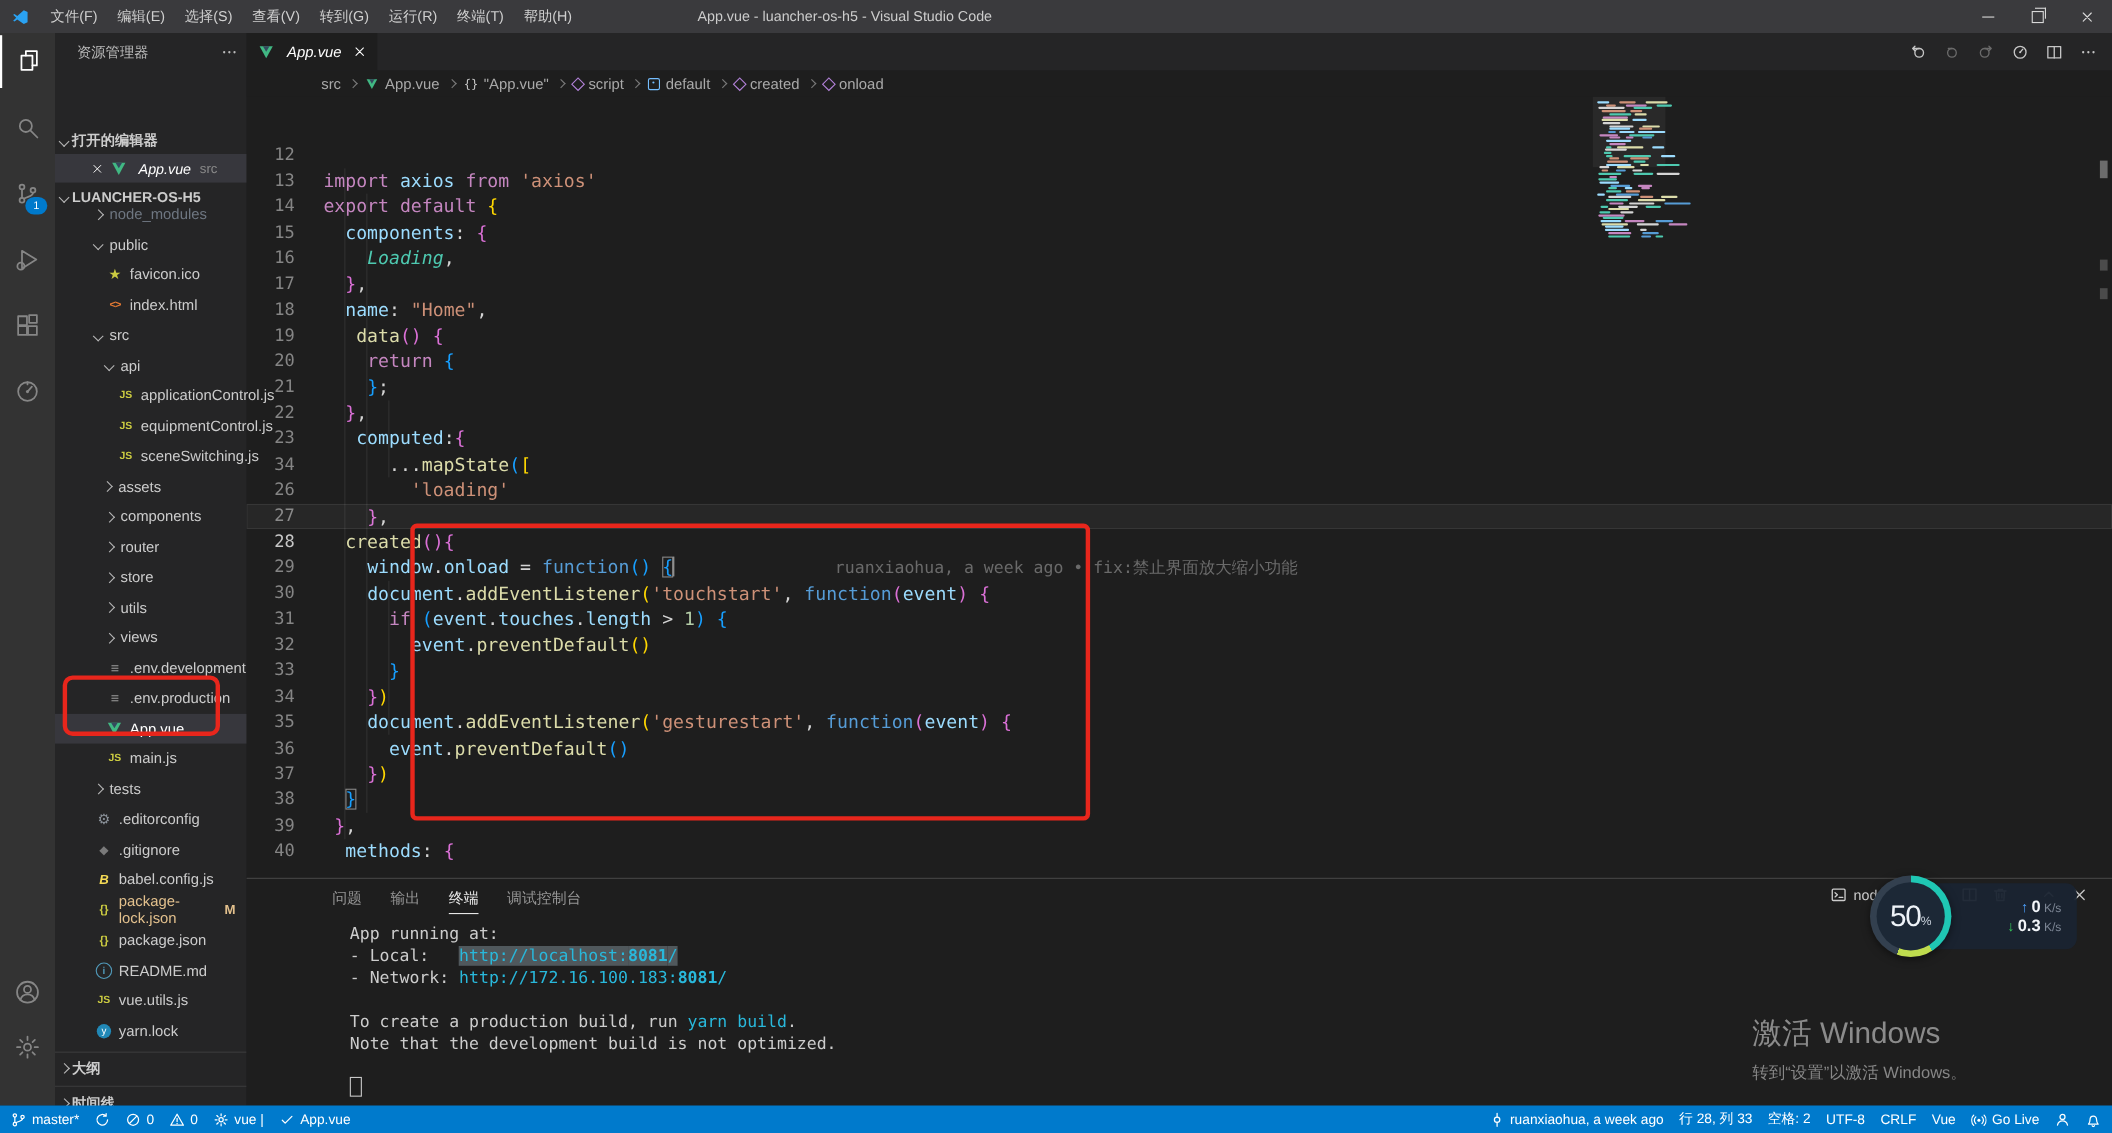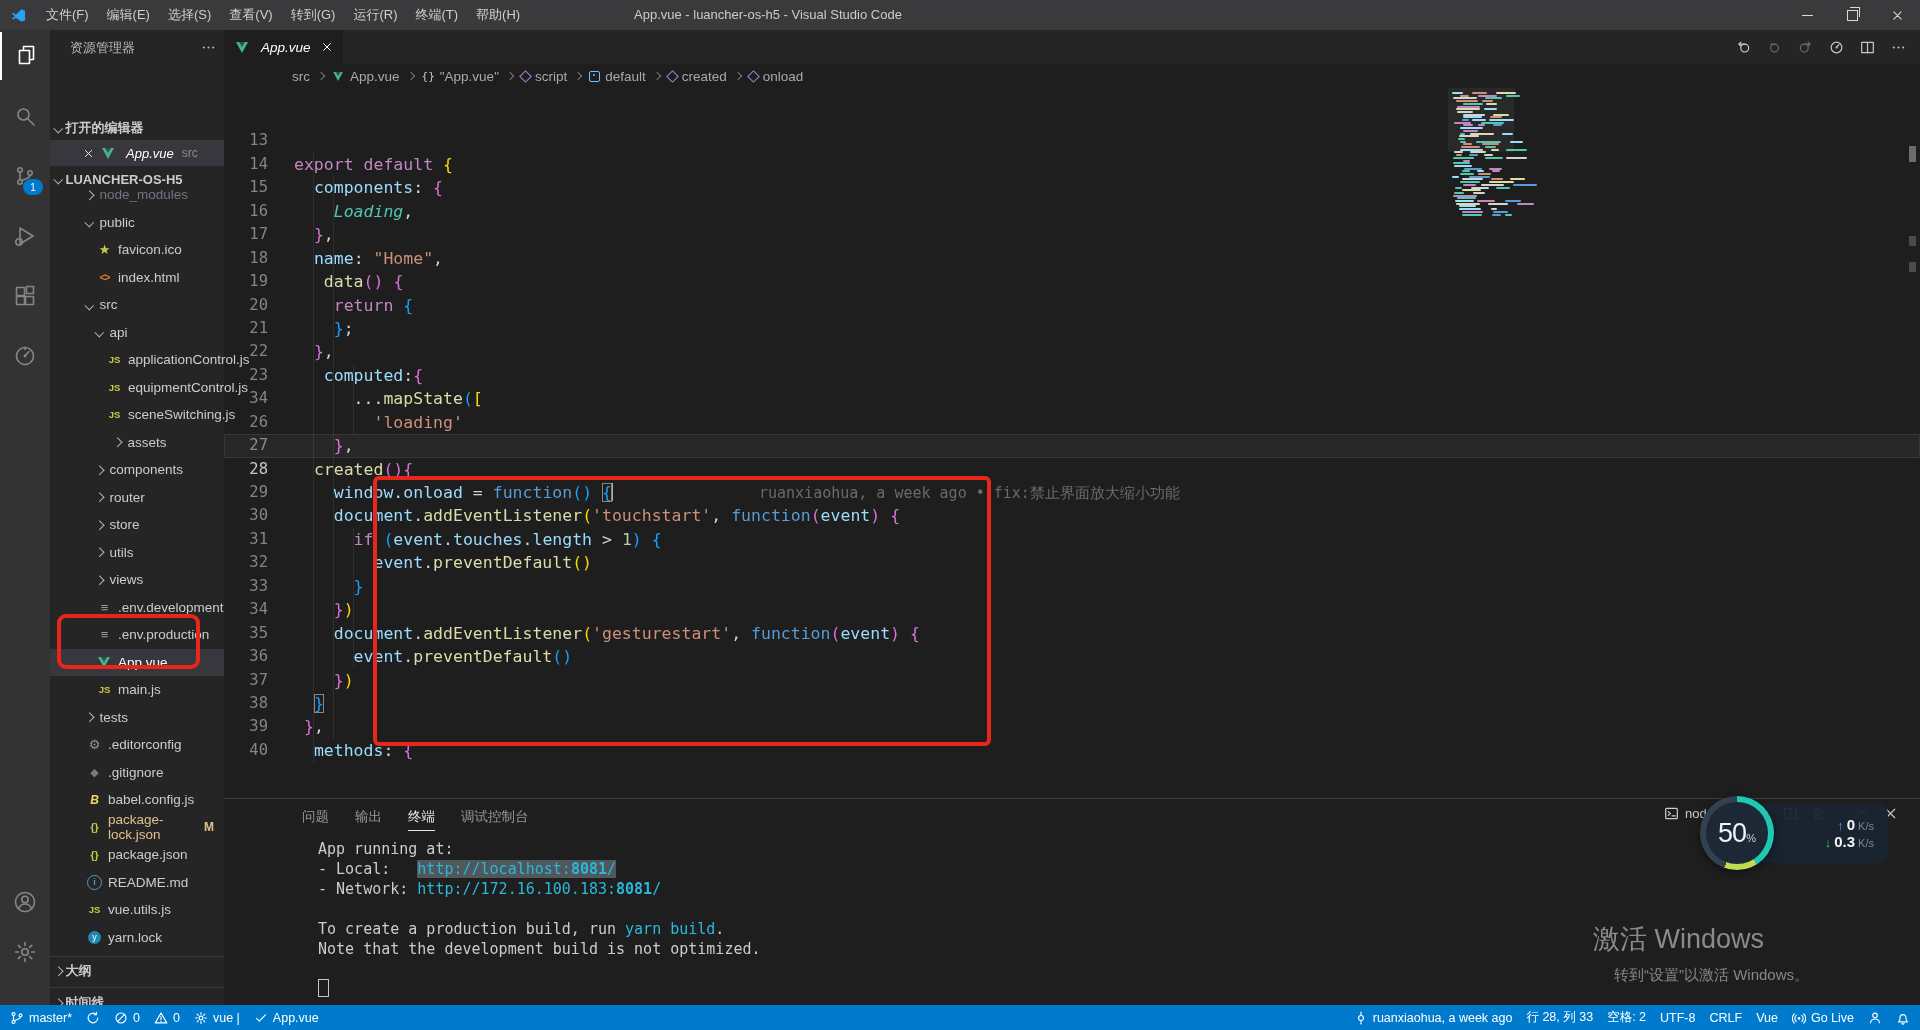--- a/index.html
+++ b/index.html
@@ -131,21 +131,21 @@
   .sp-val{color:#f2f5f9;font-size:15px;font-weight:bold;}
   .sp-unit{color:#7c8594;font-size:11px;}
   .ring{position:absolute;left:1700px;top:796px;width:74px;height:74px;border-radius:50%;z-index:61;
     background:conic-gradient(#1fc7b4 0deg 148deg,#bfdc4e 148deg 200deg,#33404f 200deg 360deg);
     display:flex;align-items:center;justify-content:center;box-shadow:0 2px 8px rgba(0,0,0,0.5);text-align:right;}
   .ring-inner{width:62px;height:62px;border-radius:50%;background:#1c2836;display:flex;align-items:center;justify-content:center;color:#eef3f8;}
   .ring-pct{font-size:27px;font-weight:300;letter-spacing:-1px;}
   .ring-sign{font-size:11px;margin-top:10px;color:#c7d0da;}
   .watermark{position:absolute;left:1593px;top:921px;z-index:35;color:#8b8b8b;pointer-events:none;}
   .wm-title{font-size:27px;font-weight:300;}
-  .wm-sub{font-size:15px;margin-top:9px;color:#878787;margin-left:21px;}
+  .wm-sub{font-size:15px;margin-top:9px;color:#878787;}
 </style>
 </head>
 <body>
 
 <div class="window">
 
   <div class="titlebar">
     <span class="icon vscode-logo">
       <svg viewBox="0 0 24 24">
           <path fill="#2aa2f2" stroke="none" d="M17 2L7.5 10.6 3.5 7.5 1.5 8.8l4.5 4.2-4.5 4.2 2 1.3 4-3.1L17 22l5.5-2.5v-15z"></path>
@@ -325,21 +325,21 @@
         <div class="trow   " style="padding-left:56px">
       <span class="fi" style="color:#cbcb41;font-weight:bold;font-size:9.5px">JS</span>
           <span class="tname">equipmentControl.js</span>
 
     </div>
         <div class="trow   " style="padding-left:56px">
       <span class="fi" style="color:#cbcb41;font-weight:bold;font-size:9.5px">JS</span>
           <span class="tname">sceneSwitching.js</span>
 
     </div>
-        <div class="trow   " style="padding-left:64px">
+        <div class="trow   " style="padding-left:44px">
       <span class="chev "></span>
           <span class="tname">assets</span>
 
     </div>
         <div class="trow   " style="padding-left:46px">
       <span class="chev "></span>
           <span class="tname">components</span>
 
     </div>
         <div class="trow   " style="padding-left:46px">
@@ -540,20 +540,24 @@
       <span class="bc-sep"></span>
       <span class="bc-item">
         <span class="icon">
           <span class="bc-cube"></span>
         </span>
         <span>onload</span>
       </span>
     </div>
 
   <div class="code-lines mono">
+      <div class="cline ">
+      <span class="lnum">12</span>
+      <span class="ltext"><span class="t-kw">import</span><span class="t-pl"> </span><span class="t-var">axios</span><span class="t-pl"> </span><span class="t-kw">from</span><span class="t-pl"> </span><span class="t-str">'axios'</span></span>
+    </div>
       <div class="cline ">
       <span class="lnum">13</span>
       <span class="ltext"><span class="t-kw">export</span><span class="t-pl"> </span><span class="t-kw">default</span><span class="t-pl"> </span><span class="t-b1">{</span></span>
     </div>
       <div class="cline ">
       <span class="lnum">14</span>
       <span class="ltext"><span class="t-pl">  </span><span class="t-var">components</span><span class="t-pl">: </span><span class="t-b2">{</span></span>
     </div>
       <div class="cline ">
       <span class="lnum">15</span>

